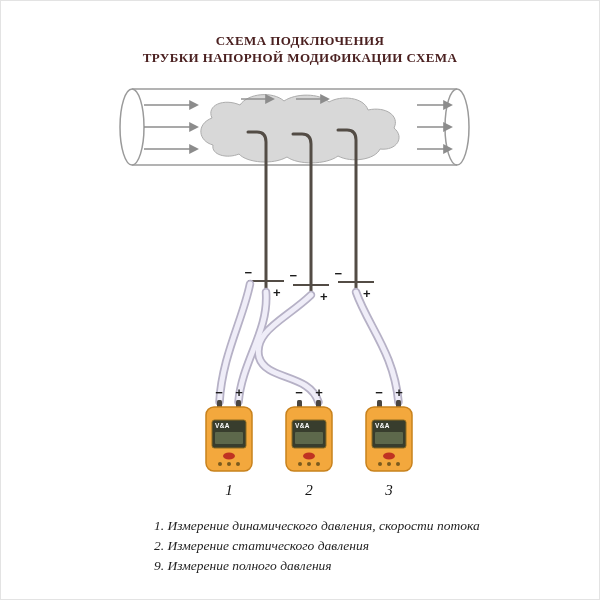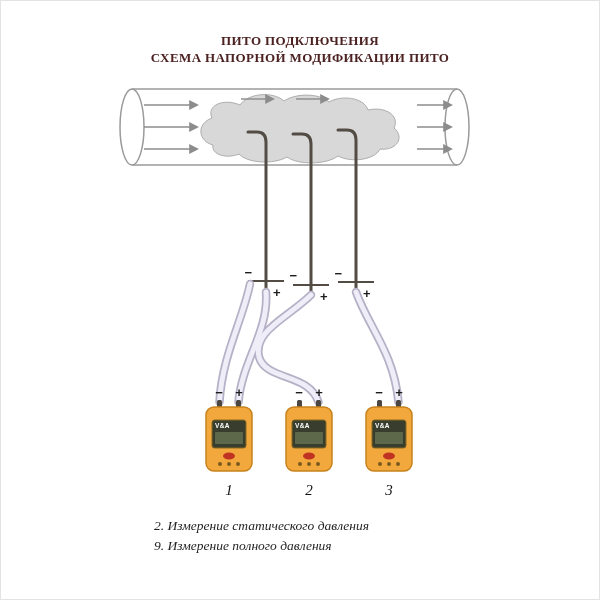--- a/index.html
+++ b/index.html
@@ -21,22 +21,22 @@
     position:absolute; left:153px; top:515px;
     font-style:italic; font-size:13.5px; color:#1f1f1f; line-height:20px;
   }
 </style>
 </head>
 <body>
 
 <div class="canvas">
 
   <div class="title">
-    <div>ПИТО ПОДКЛЮЧЕНИЯ</div>
-    <div>СХЕМА НАПОРНОЙ МОДИФИКАЦИИ ПИТО</div>
+    <div>СХЕМА ПОДКЛЮЧЕНИЯ</div>
+    <div>ТРУБКИ НАПОРНОЙ МОДИФИКАЦИИ СХЕМА</div>
   </div>
 
   <svg class="schematic" width="600" height="600" viewBox="0 0 600 600">
     <defs>
       <marker id="arr" viewBox="0 0 10 10" refX="8" refY="5" markerWidth="7" markerHeight="7" orient="auto">
         <path d="M0,0 L10,5 L0,10 Z" fill="#8c8c8c"></path>
       </marker>
     </defs>
 
     <g>
@@ -149,17 +149,18 @@
       <rect x="374" y="431" width="28" height="12" rx="1" fill="#5d684b"></rect>
       <ellipse cx="388" cy="455" rx="6" ry="3.5" fill="#c03322"></ellipse>
       <circle cx="379" cy="463" r="2" fill="#7a5a1e"></circle>
       <circle cx="388" cy="463" r="2" fill="#7a5a1e"></circle>
       <circle cx="397" cy="463" r="2" fill="#7a5a1e"></circle>
       <text x="388" y="494" text-anchor="middle" class="num">3</text>
     </g>
   </svg>
 
   <div class="legend">
+    <div>1. Измерение динамического давления, скорости потока</div>
     <div>2. Измерение статического давления</div>
     <div>9. Измерение полного давления</div>
   </div>
 
 </div>
 
 </body></html>

